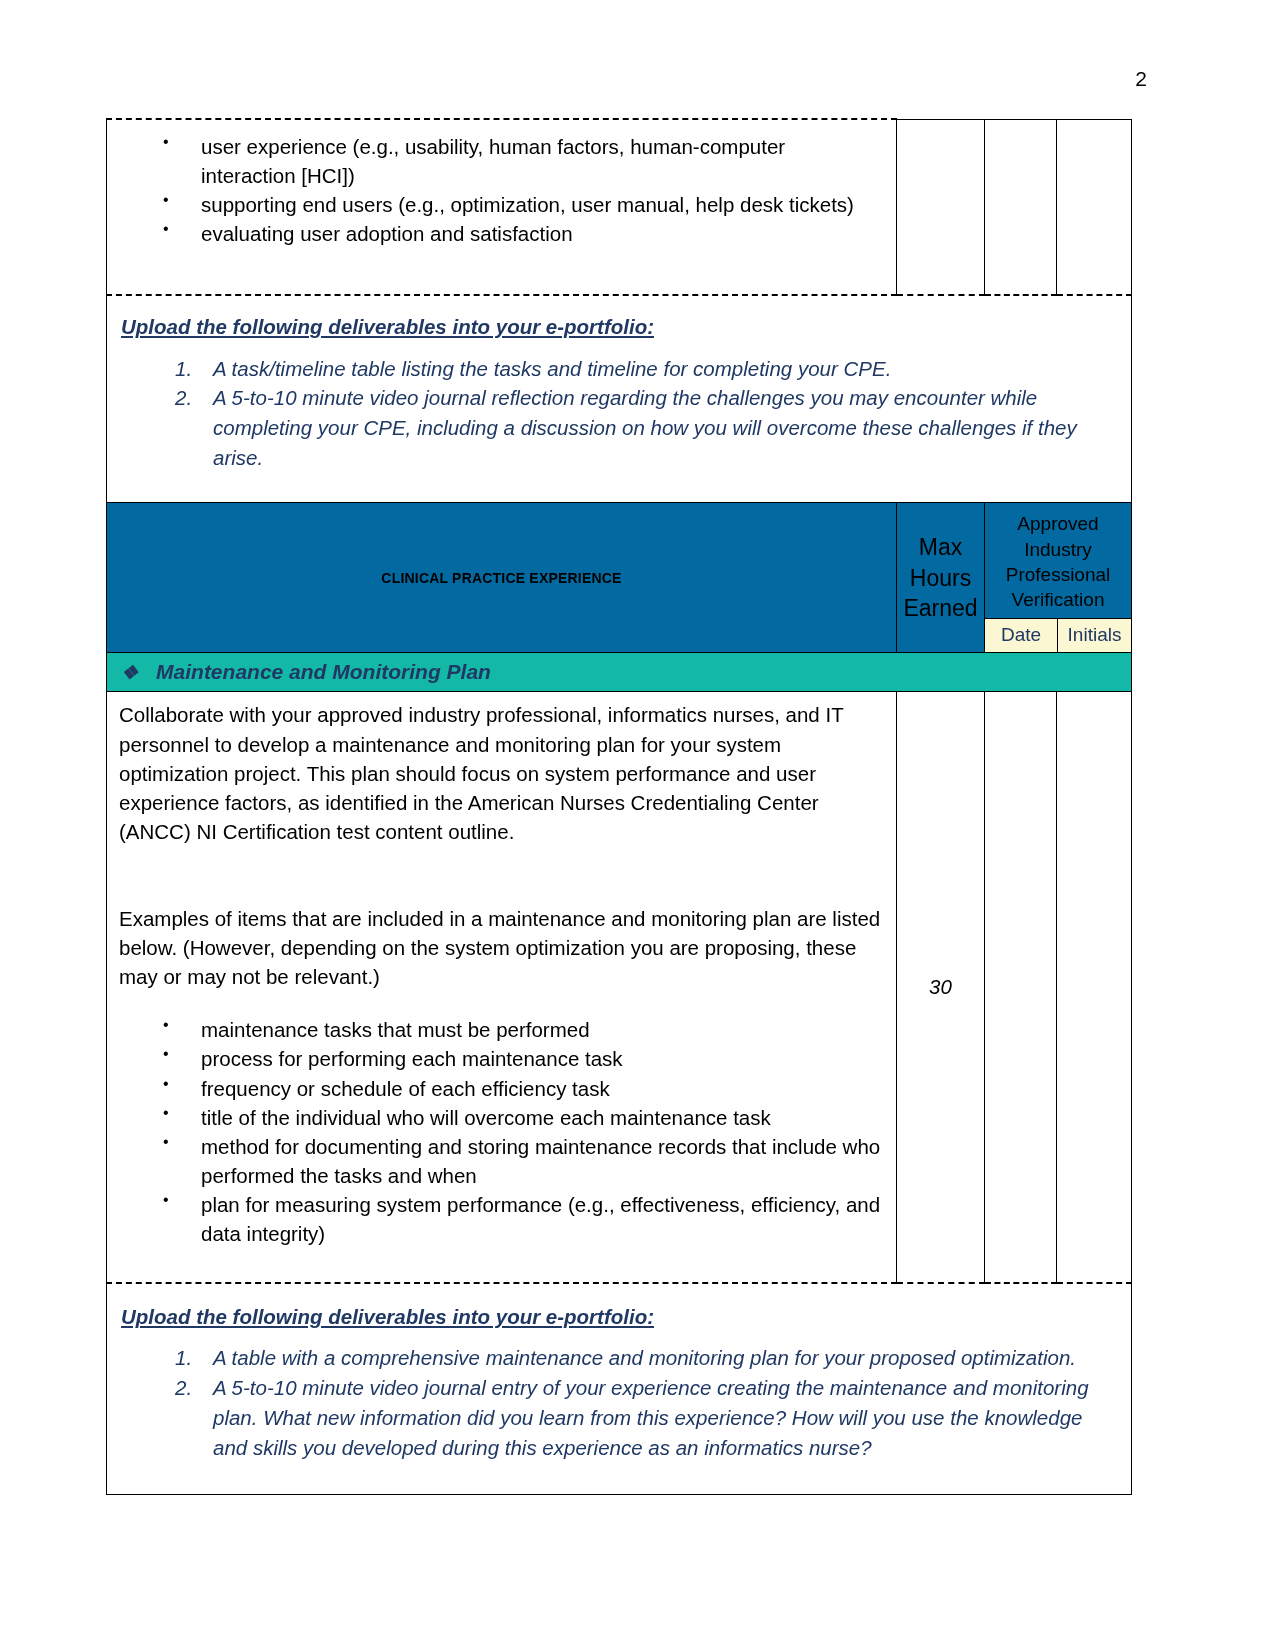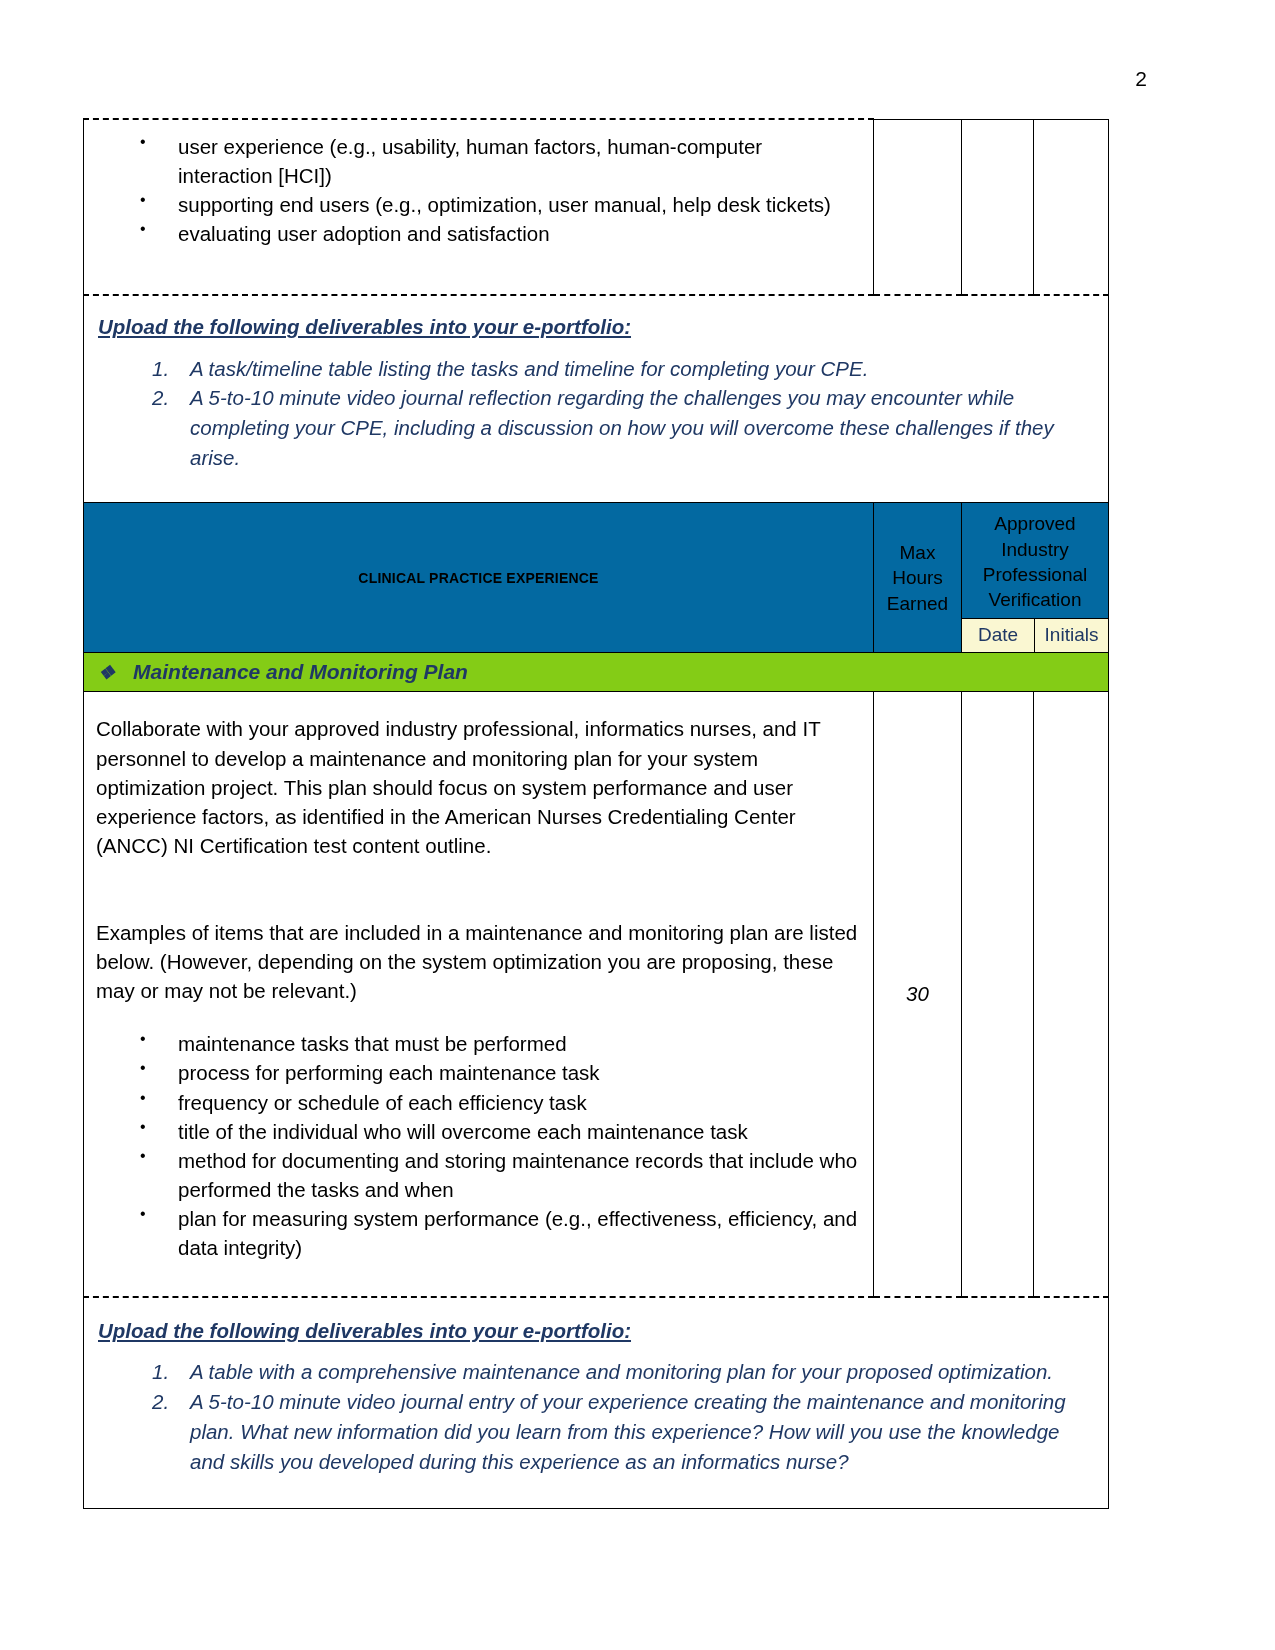--- a/index.html
+++ b/index.html
@@ -24,21 +24,21 @@
     top: 68px;
     right: 128px;
     font-size: 21px;
     line-height: 1;
     color: #000;
   }
 
   
   .doc-table {
     position: absolute;
-    left: 83px;
+    left: 106px;
     top: 118px;
     width: 1025px;
     border-collapse: collapse;
     table-layout: fixed;
   }
   .doc-table td {
     vertical-align: top;
     padding: 0;
     border: 1.6px solid #000;
   }
@@ -128,21 +128,21 @@
   }
   .hdr-title {
     text-align: center;
     font-weight: bold;
     font-size: 14px;
     letter-spacing: 0.2px;
     color: #000;
   }
   .hdr-sub {
     text-align: center;
-    font-size: 19px;
+    font-size: 23px;
     line-height: 1.33;
     color: #000;
   }
   .verif-wrap {
     display: flex;
     flex-direction: column;
     height: 100%;
   }
   .verif-title {
     flex: 1 1 auto;
@@ -163,21 +163,21 @@
     color: #1F3864;
     font-size: 19px;
     text-align: center;
     padding: 5px 0 6px 0;
   }
   .verif-subrow .sub.date { width: 72px; border-right: 1.6px solid #000; }
   .verif-subrow .sub.init { width: 73px; }
 
   
   .greybar td {
-    background: #84cc16;
+    background: #14b8a6;
   }
   .greybar-text {
     color: #1F3864;
     font-weight: bold;
     font-style: italic;
     font-size: 21px;
     padding: 7px 0 7px 14px;
   }
   .diamond-bullet {
     color: #1F3864;
@@ -258,21 +258,21 @@
       <tr class="greybar">
         <td colspan="4">
           <div class="greybar-text">
             <span class="diamond-bullet">❖</span><span>Maintenance and Monitoring Plan</span>
           </div>
         </td>
       </tr>
 
       <tr>
         <td class="dashed-bottom">
-          <div class="cell-pad body-text" style="padding-top:22px;padding-bottom:34px;">
+          <div class="cell-pad body-text" style="padding-top:8px;padding-bottom:34px;">
             <p>Collaborate with your approved industry professional, informatics nurses, and IT personnel to develop a maintenance and monitoring plan for your system optimization project. This plan should focus on system performance and user experience factors, as identified in the American Nurses Credentialing Center (ANCC) NI Certification test content outline.</p>
             <div class="spacer-line-lg"></div>
             <p>Examples of items that are included in a maintenance and monitoring plan are listed below. (However, depending on the system optimization you are proposing, these may or may not be relevant.)</p>
             <div class="spacer-line"></div>
             <ul class="bullets">
               <li>maintenance tasks that must be performed</li>
               <li>process for performing each maintenance task</li>
               <li>frequency or schedule of each efficiency task</li>
               <li>title of the individual who will overcome each maintenance task</li>
               <li>method for documenting and storing maintenance records that include who performed the tasks and when</li>

